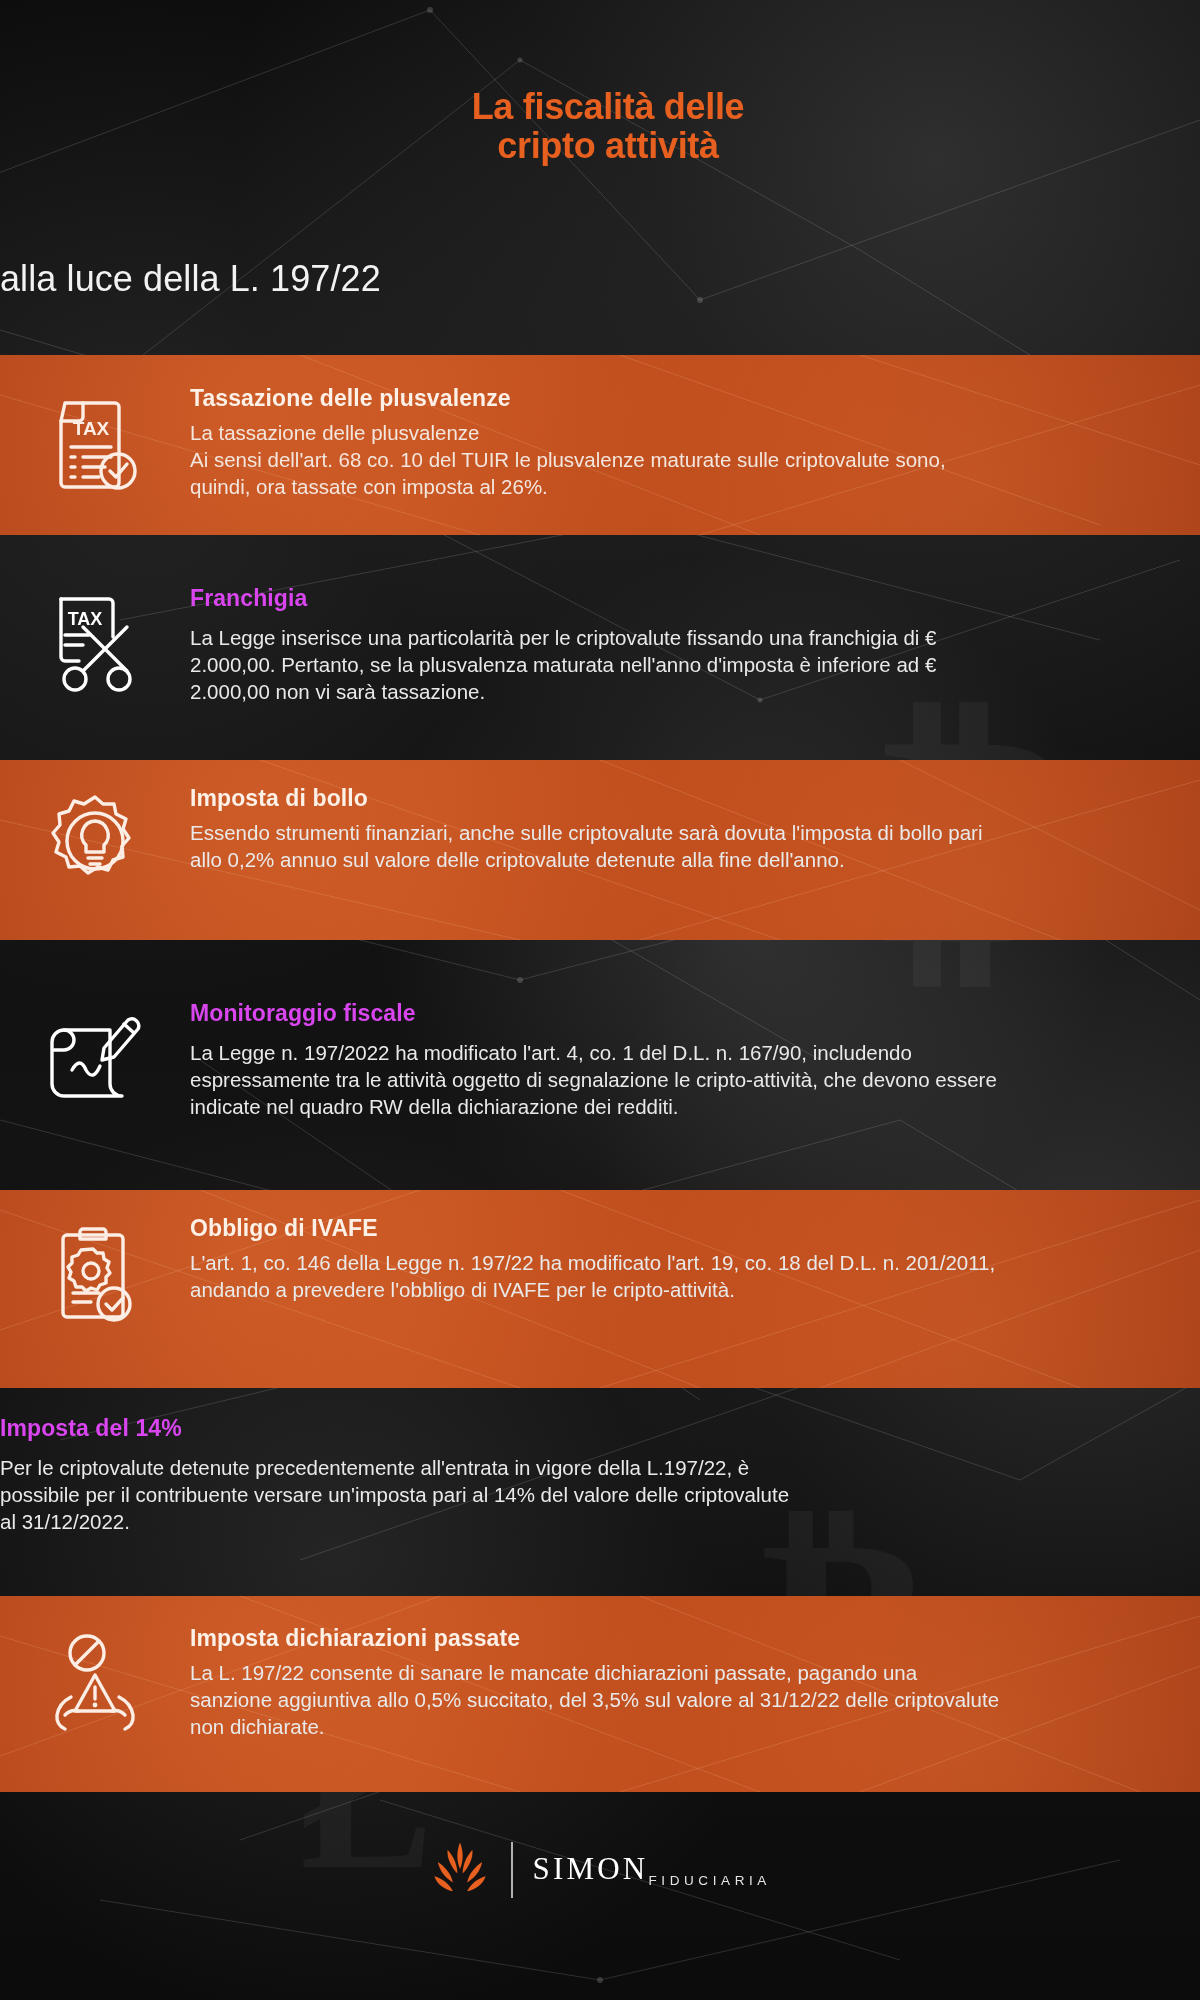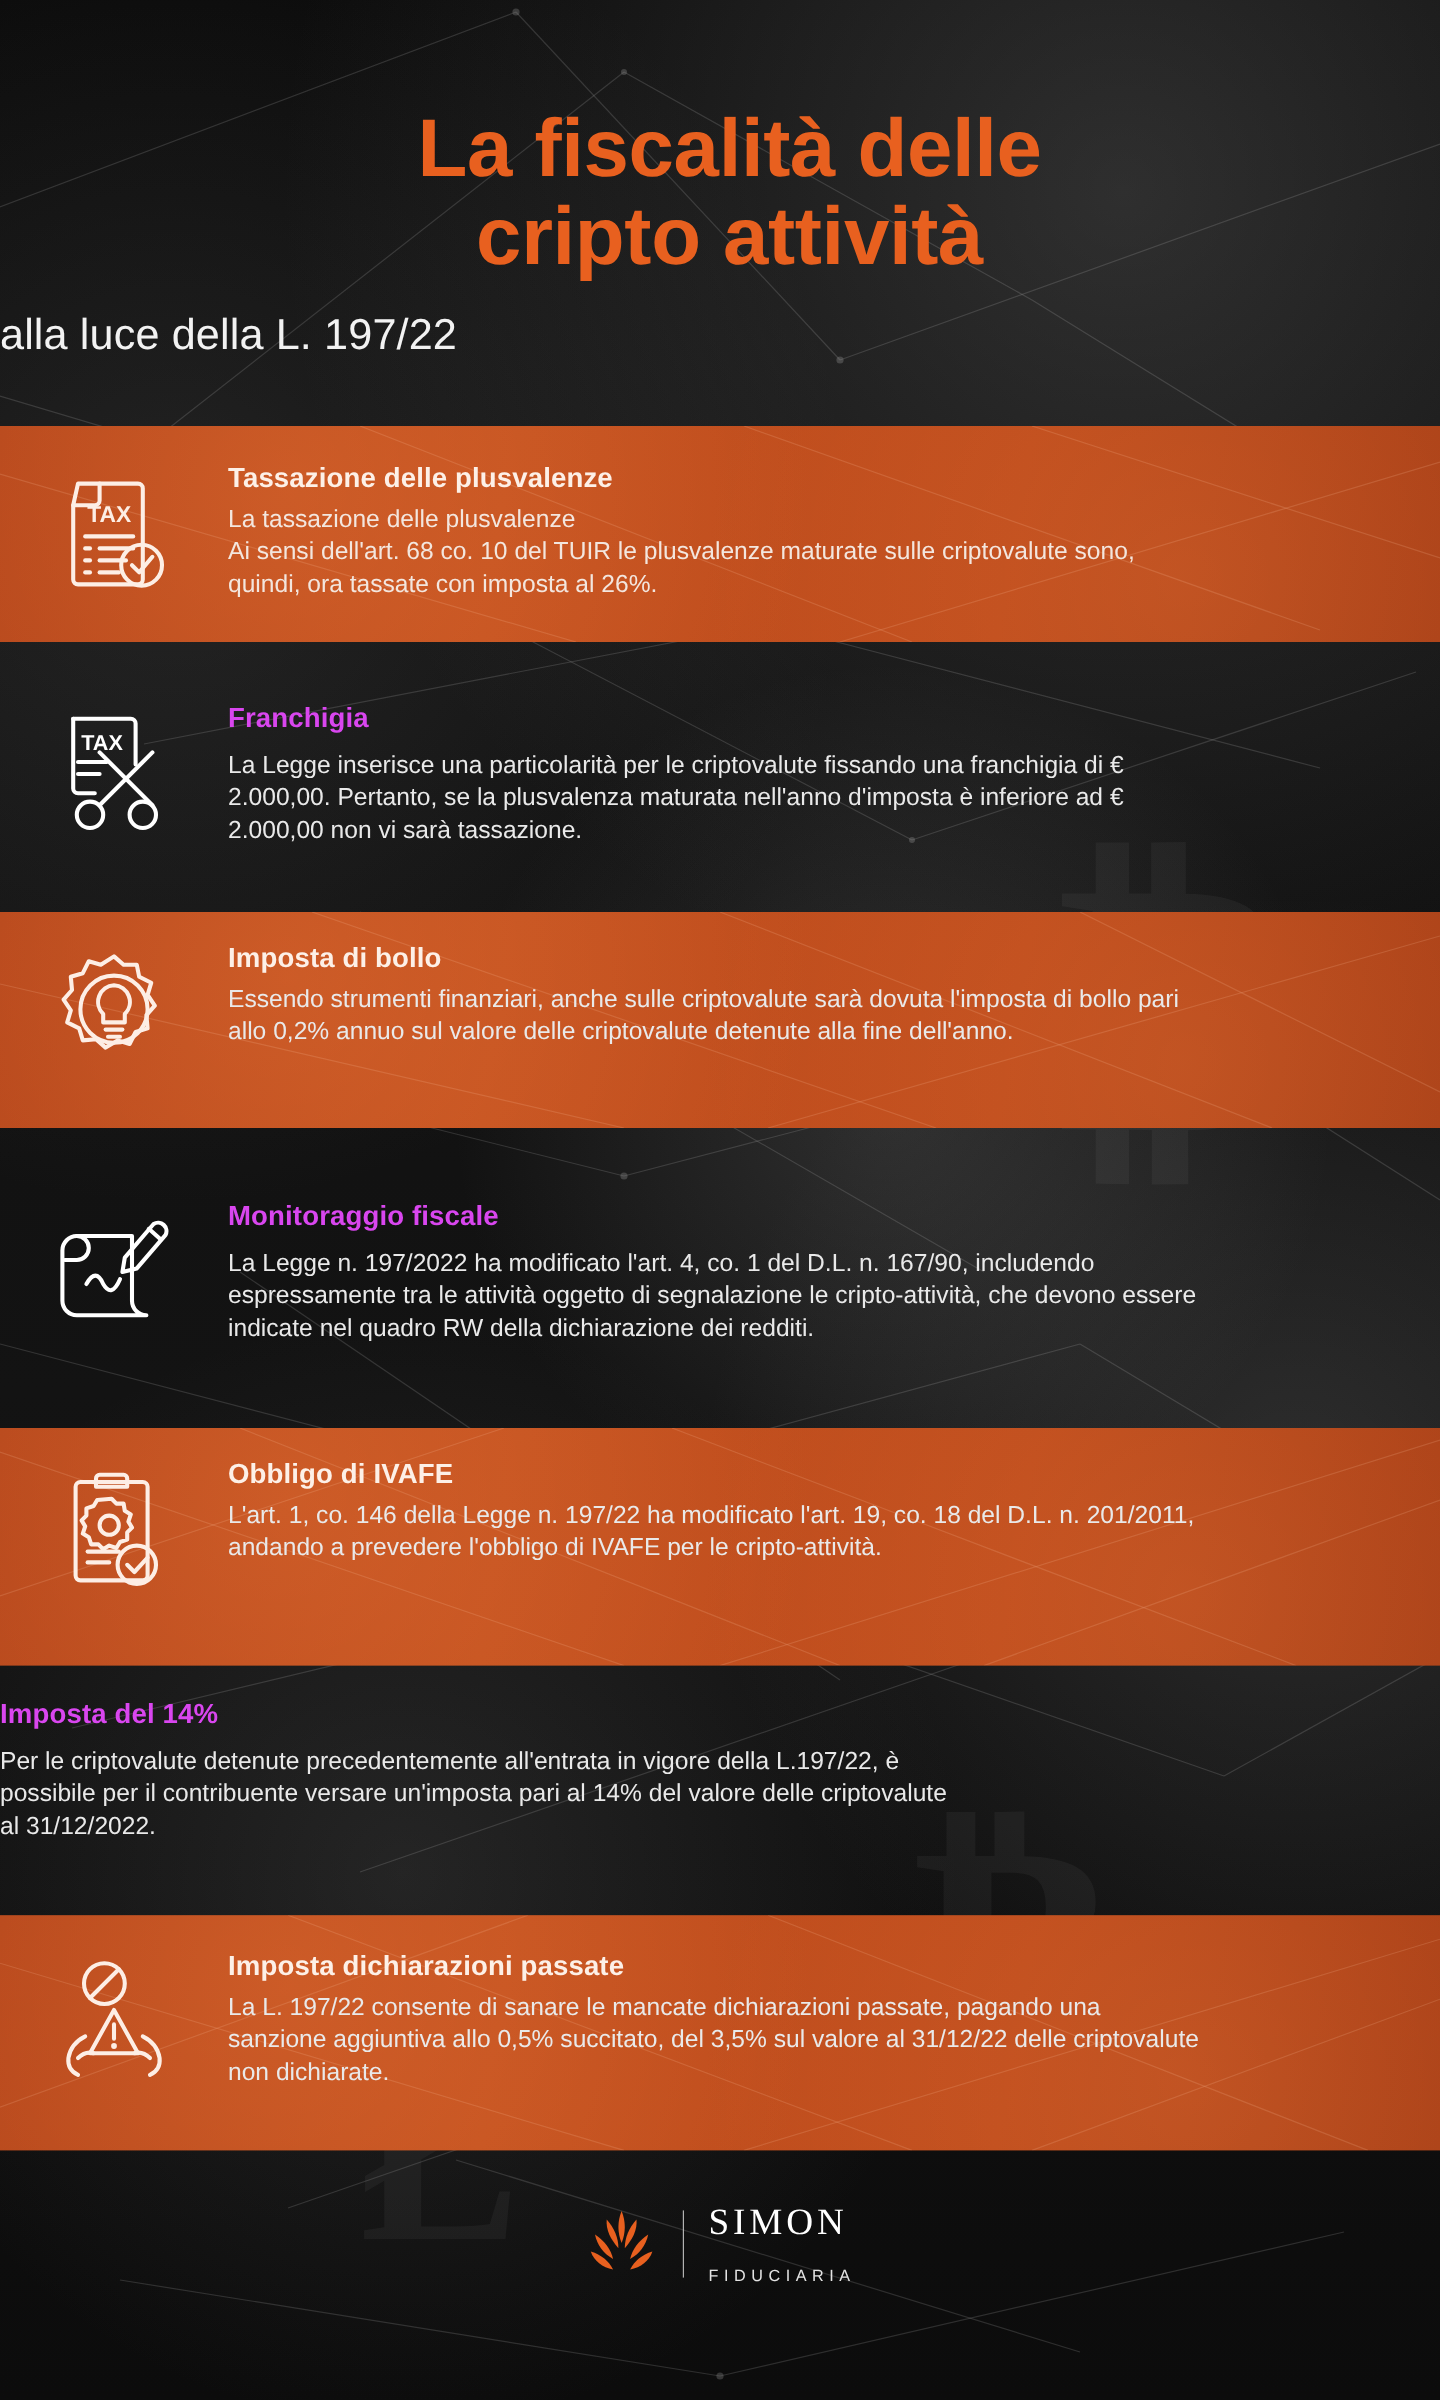--- a/index.html
+++ b/index.html
@@ -96,21 +96,21 @@
 
   
   .header {
     position:absolute; top:0; left:0; width:1200px; height:355px;
   }
   .title {
     position:absolute;
     left:0; right:0;
     top:88px;
     text-align:center;
-    font-size:68px;
+    font-size:36px;
     font-weight:700;
     line-height:1.08;
     color:#e8601f;
     letter-spacing:-.3px;
     padding-left:16px;
   }
   .title .l2 { display:block; }
   .subtitle {
     position:absolute;
     left:0; right:0;
@@ -126,21 +126,21 @@
     position:absolute;
     left:0; width:1200px;
     bottom:0; height:260px;
     display:flex;
     align-items:center;
     justify-content:center;
   }
   .logo-wrap { display:flex; align-items:center; gap:20px; }
   .logo-mark { width:62px; height:62px; }
   .logo-divider { width:1.5px; height:56px; background:#cfcfcf; opacity:.85; }
-  .logo-text { display:flex; flex-direction:column; justify-content:center; }
+  .logo-text { display:flex; justify-content:center; }
   .logo-name {
     font-family:"Liberation Serif", serif;
     font-size:31px;
     letter-spacing:3.2px;
     color:#ffffff;
     line-height:1.05;
   }
   .logo-sub {
     font-family:"Liberation Sans", sans-serif;
     font-size:13.5px;

